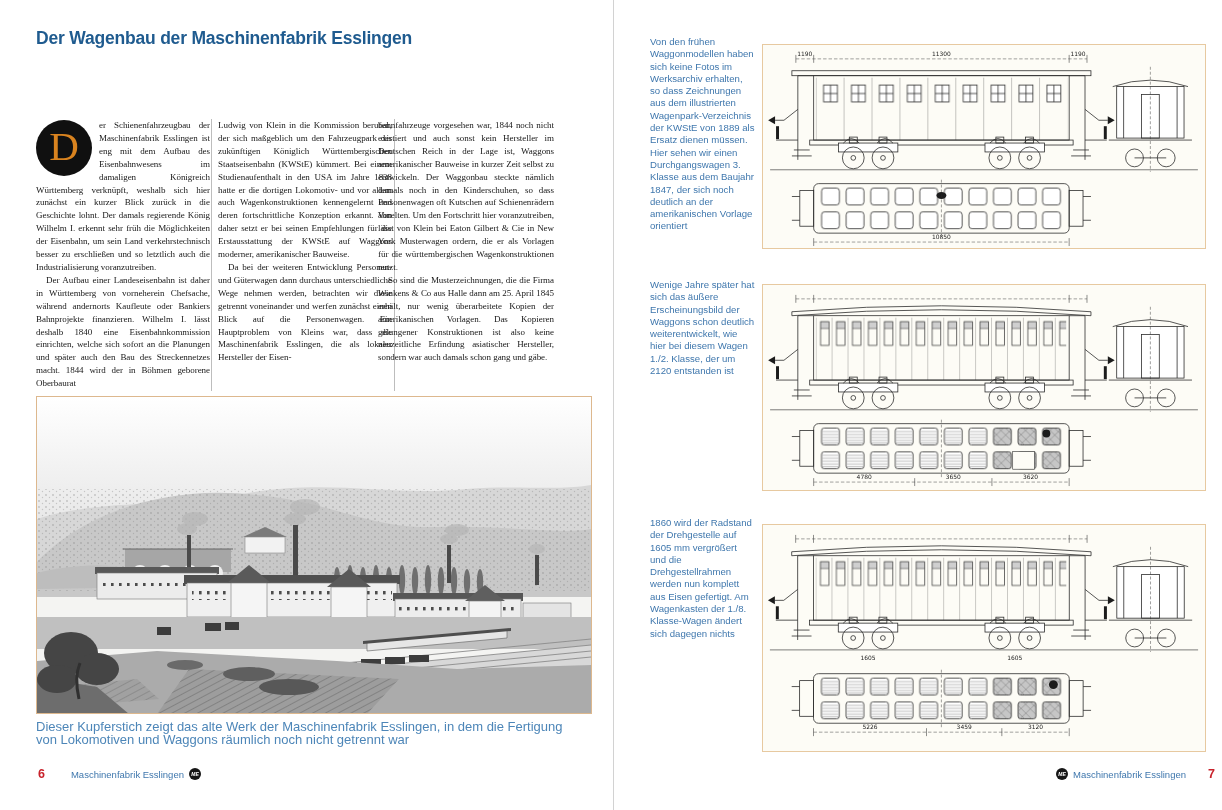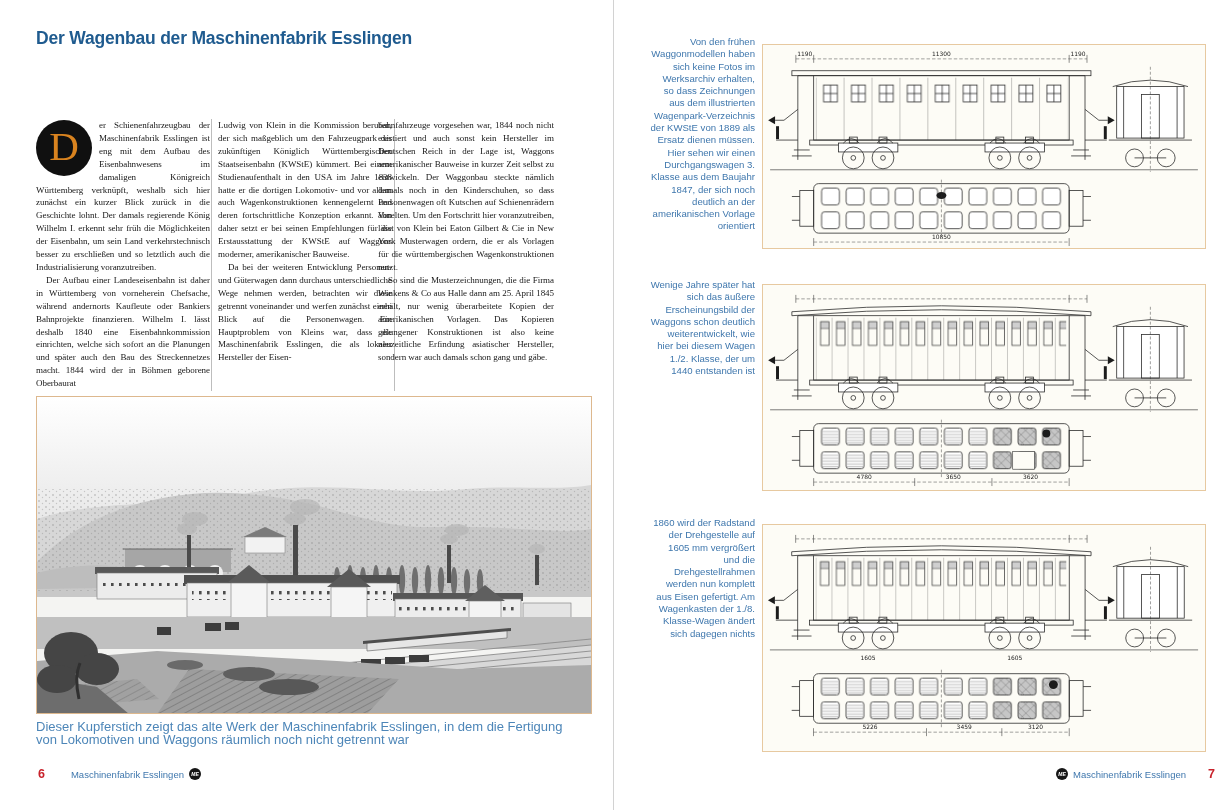--- a/index.html
+++ b/index.html
@@ -31,21 +31,21 @@
 
   
   .pfoot{position:absolute;top:767px;height:14px;display:flex;align-items:center;
          font-size:9.5px;color:#3f77ad;}
   .pnum{color:#c8232c;font-weight:bold;font-size:12.5px;}
   .melogo{display:inline-block;width:12px;height:12px;border-radius:50%;background:#161616;
           color:#fff;font:bold 5px/12px "Liberation Sans",sans-serif;text-align:center;font-style:normal;}
 
   
   .note{position:absolute;left:650px;width:105px;margin:0;
-        font-size:9.6px;line-height:12.3px;color:#3f77ad;text-align:right;}
+        font-size:9.6px;line-height:12.3px;color:#3f77ad;}
   .dbox{position:absolute;left:762px;width:444px;border:1px solid #e7c9a0;
         background:#fdfcf6;box-sizing:border-box;}
   .dbox svg{display:block;width:100%;height:100%;}
 
   
   .ink{fill:none;stroke:#2b2b2b;stroke-width:.8;}
   .inkf{fill:#1c1c1c;stroke:none;}
   .dash{fill:none;stroke:#2b2b2b;stroke-width:.45;stroke-dasharray:3 2;}
   .dimln{fill:none;stroke:#444;stroke-width:.5;stroke-dasharray:3.5 2;}
   .tick{stroke:#444;stroke-width:.6;}
@@ -243,21 +243,21 @@
       <span style="margin-left:26px">Maschinenfabrik Esslingen</span>
       <span class="melogo" style="margin-left:5px"><i>ME</i></span>
     </div>
   </div>
 
   <div class="gutter"></div>
 
   <div>
 
     <p class="note" style="top:36px">Von den frühen Waggonmodellen haben sich keine Fotos im Werksarchiv erhalten, so dass Zeichnungen aus dem illustrierten Wagenpark-Verzeichnis der KWStE von 1889 als Ersatz dienen müssen. Hier sehen wir einen Durchgangswagen 3. Klasse aus dem Baujahr 1847, der sich noch deutlich an der amerikanischen Vorlage orientiert</p>
-    <p class="note" style="top:279px">Wenige Jahre später hat sich das äußere Erscheinungsbild der Waggons schon deutlich weiterentwickelt, wie hier bei diesem Wagen 1./2. Klasse, der um 1440 entstanden ist</p>
+    <p class="note" style="top:279px">Wenige Jahre später hat sich das äußere Erscheinungsbild der Waggons schon deutlich weiterentwickelt, wie hier bei diesem Wagen 1./2. Klasse, der um 2120 entstanden ist</p>
     <p class="note" style="top:517px">1860 wird der Radstand der Drehgestelle auf 1605 mm vergrößert und die Drehgestellrahmen werden nun komplett aus Eisen gefertigt. Am Wagenkasten der 1./8. Klasse-Wagen ändert sich dagegen nichts</p>
 
     <div class="dbox" style="top:44px;height:205px">
       <svg viewBox="0 0 444 205">
         <g>
           <line class="dimln" x1="32" y1="14" x2="326" y2="14"></line>
           <line class="tick" x1="32" y1="10" x2="32" y2="18"></line>
             <line class="tick" x1="50" y1="10" x2="50" y2="18"></line>
           <line class="tick" x1="308" y1="10" x2="308" y2="18"></line>
             <line class="tick" x1="326" y1="10" x2="326" y2="18"></line>

